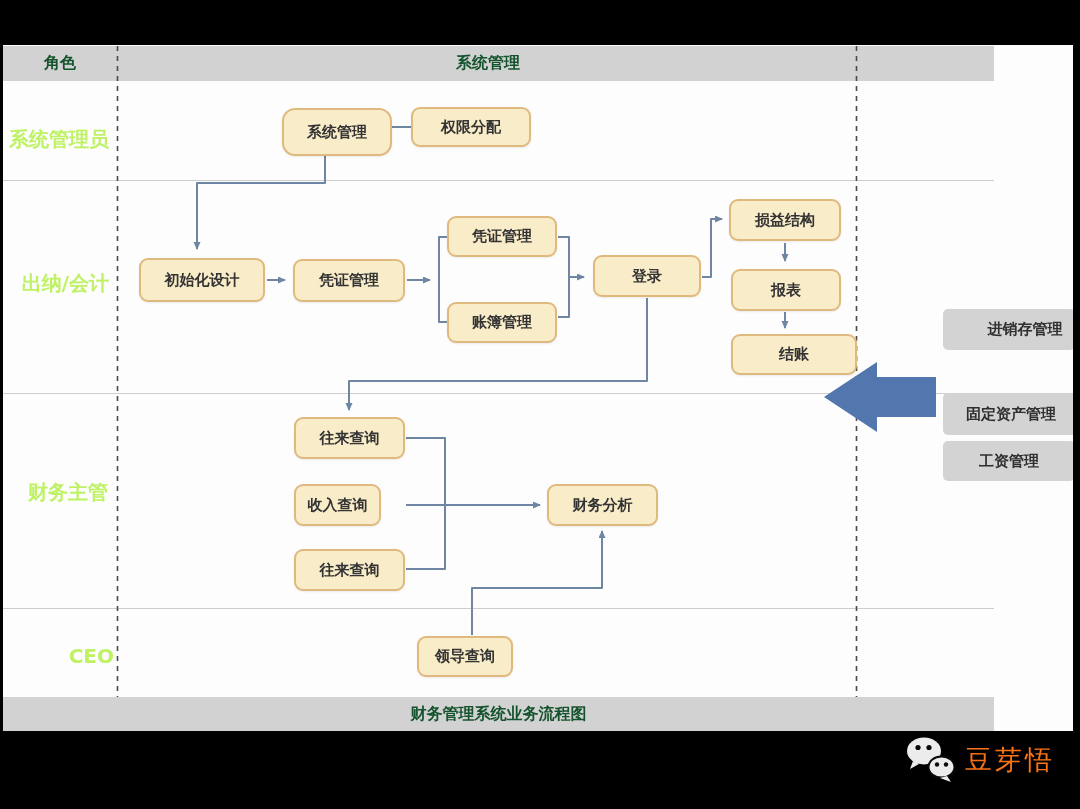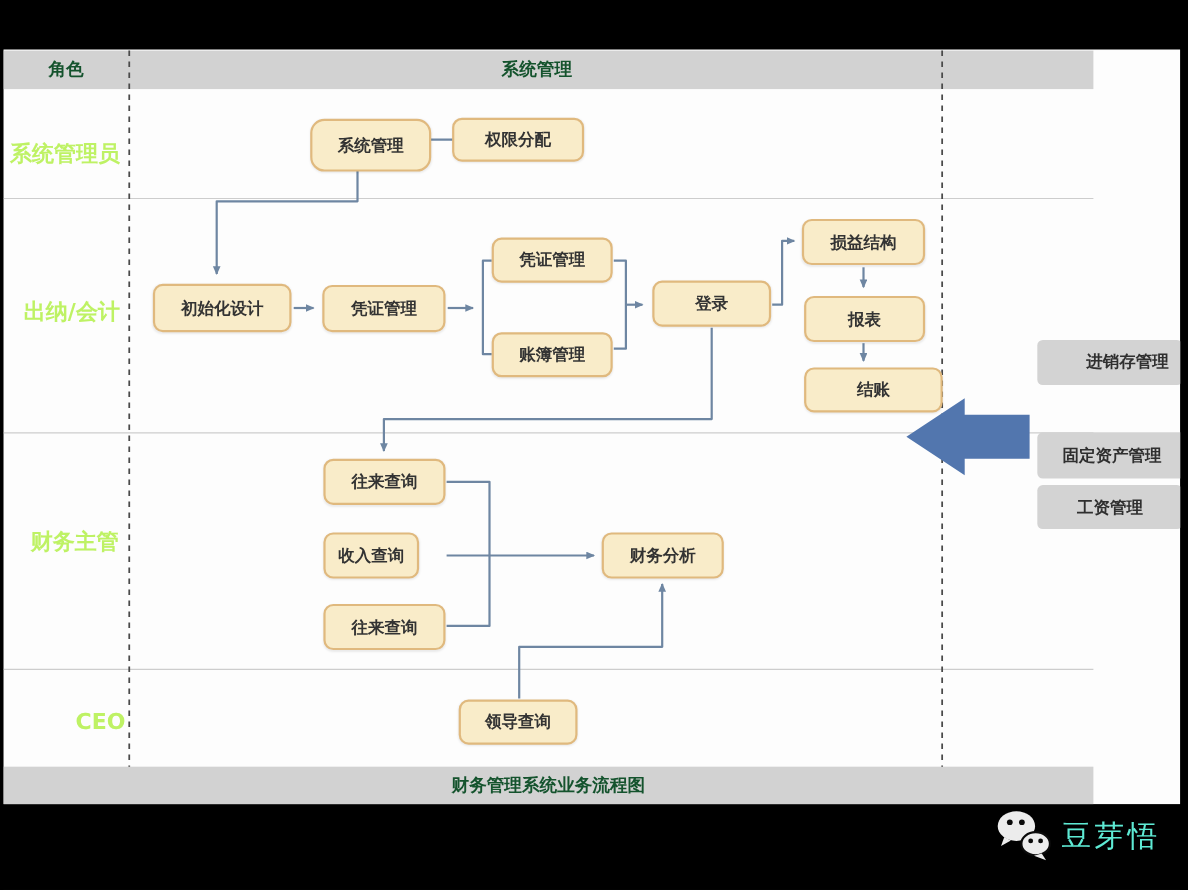--- a/index.html
+++ b/index.html
@@ -15,21 +15,21 @@
   #overlay{position:absolute;left:0;top:0;z-index:3;pointer-events:none;}
   .node{position:absolute;z-index:4;background:#f9ecc9;border:2px solid #e0b97e;border-radius:9px;
         display:flex;align-items:center;justify-content:center;font-size:15px;font-weight:bold;
         color:#333;box-sizing:border-box;box-shadow:0 1px 2px rgba(0,0,0,0.08);}
   .side-module{position:absolute;z-index:4;background:#d3d3d3;border-radius:5px;display:flex;align-items:center;
         justify-content:center;font-size:15px;font-weight:bold;color:#2f2f2f;box-sizing:border-box;}
   .lane-label{position:absolute;z-index:4;width:104px;text-align:right;font-size:20px;font-weight:600;color:#bef264;}
   #strip-right{position:absolute;right:0;top:0;width:7px;height:809px;background:#000;z-index:6;}
   #strip-left{position:absolute;left:0;top:0;width:3px;height:809px;background:#000;z-index:6;}
   #watermark{position:absolute;left:903px;top:735px;z-index:6;display:flex;align-items:center;gap:8px;}
-  #watermark-text{font-size:27px;color:#5eead4;letter-spacing:3px;font-weight:500;}
+  #watermark-text{font-size:27px;color:#f97316;letter-spacing:3px;font-weight:500;}
 </style>
 </head>
 <body>
 
 <div id="stage">
 
   <div id="canvas"></div>
 
   <div id="header-bar" class="bar">
     <span id="role-col" class="bar-text">角色</span>
@@ -90,21 +90,21 @@
   <div class="node" style="left:447px;top:216px;width:110px;height:41px;">凭证管理</div>
   <div class="node" style="left:447px;top:302px;width:110px;height:41px;">账簿管理</div>
   <div class="node" style="left:593px;top:255px;width:108px;height:42px;">登录</div>
   <div class="node" style="left:729px;top:199px;width:112px;height:42px;">损益结构</div>
   <div class="node" style="left:731px;top:269px;width:110px;height:42px;">报表</div>
   <div class="node" style="left:731px;top:334px;width:126px;height:41px;">结账</div>
   <div class="node" style="left:294px;top:417px;width:111px;height:42px;">往来查询</div>
   <div class="node" style="left:294px;top:484px;width:87px;height:42px;">收入查询</div>
   <div class="node" style="left:294px;top:549px;width:111px;height:42px;">往来查询</div>
   <div class="node" style="left:547px;top:484px;width:111px;height:42px;">财务分析</div>
-  <div class="node" style="left:417px;top:636px;width:108px;height:41px;">领导查询</div>
+  <div class="node" style="left:417px;top:636px;width:96px;height:41px;">领导查询</div>
 
   <div class="side-module" style="left:943px;top:309px;width:132px;height:41px;padding-left:32px;">进销存管理</div>
   <div class="side-module" style="left:943px;top:377px;width:136px;height:42px;margin-top:16px;">固定资产管理</div>
   <div class="side-module" style="left:943px;top:441px;width:132px;height:40px;">工资管理</div>
 
   <div id="strip-left"></div>
   <div id="strip-right"></div>
 
   <div id="watermark">
     <svg width="54" height="50" viewBox="0 0 54 50">

